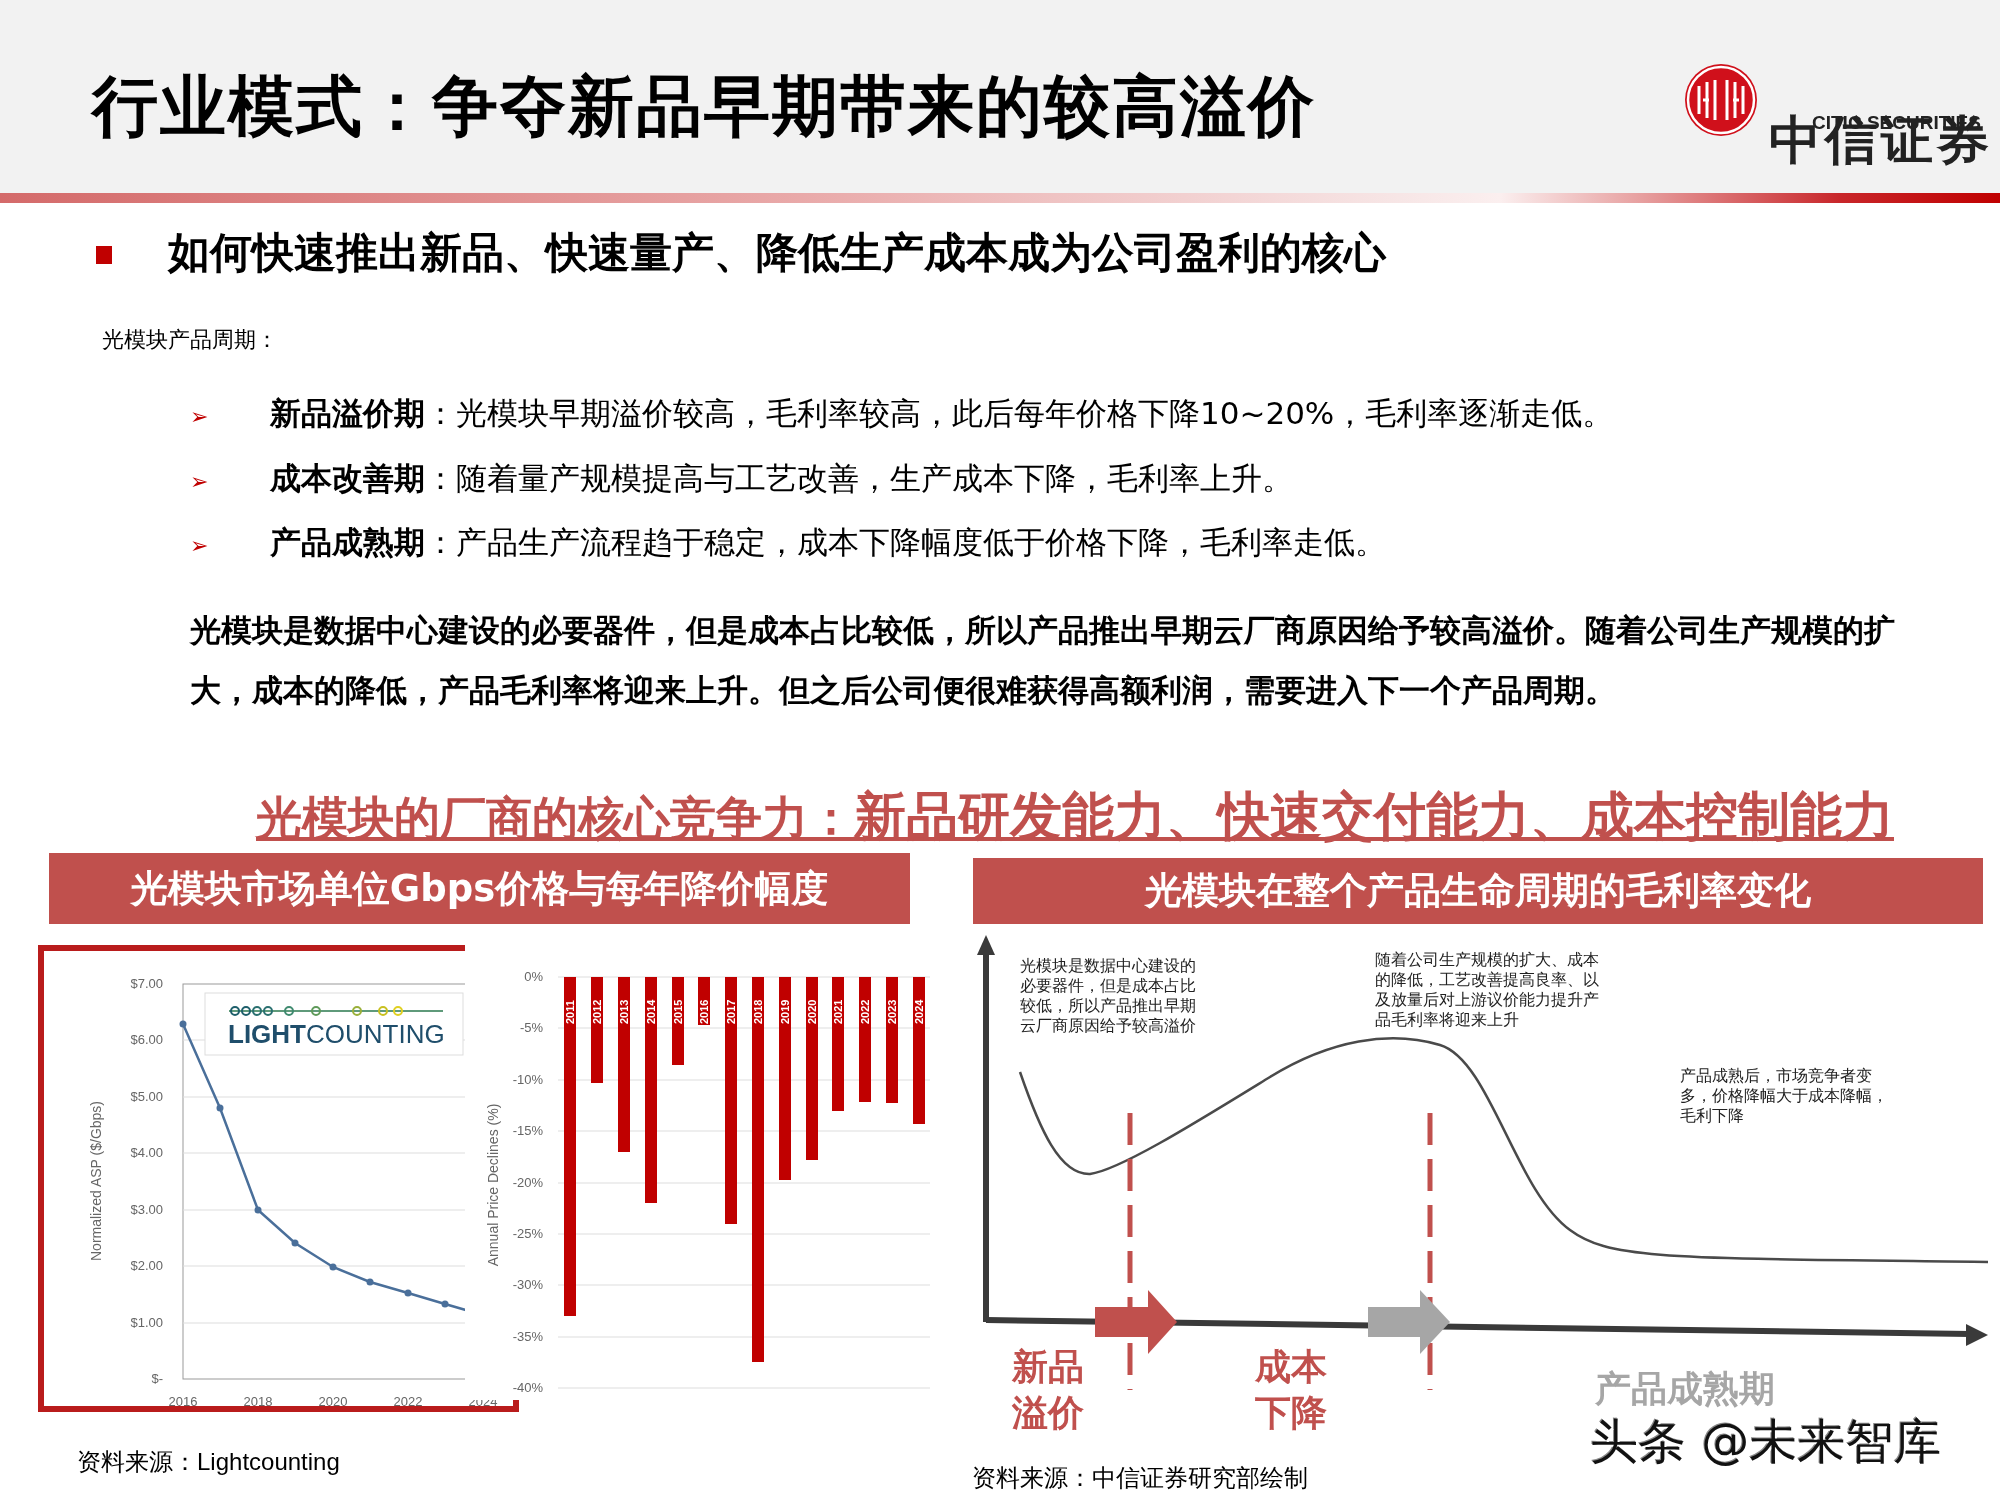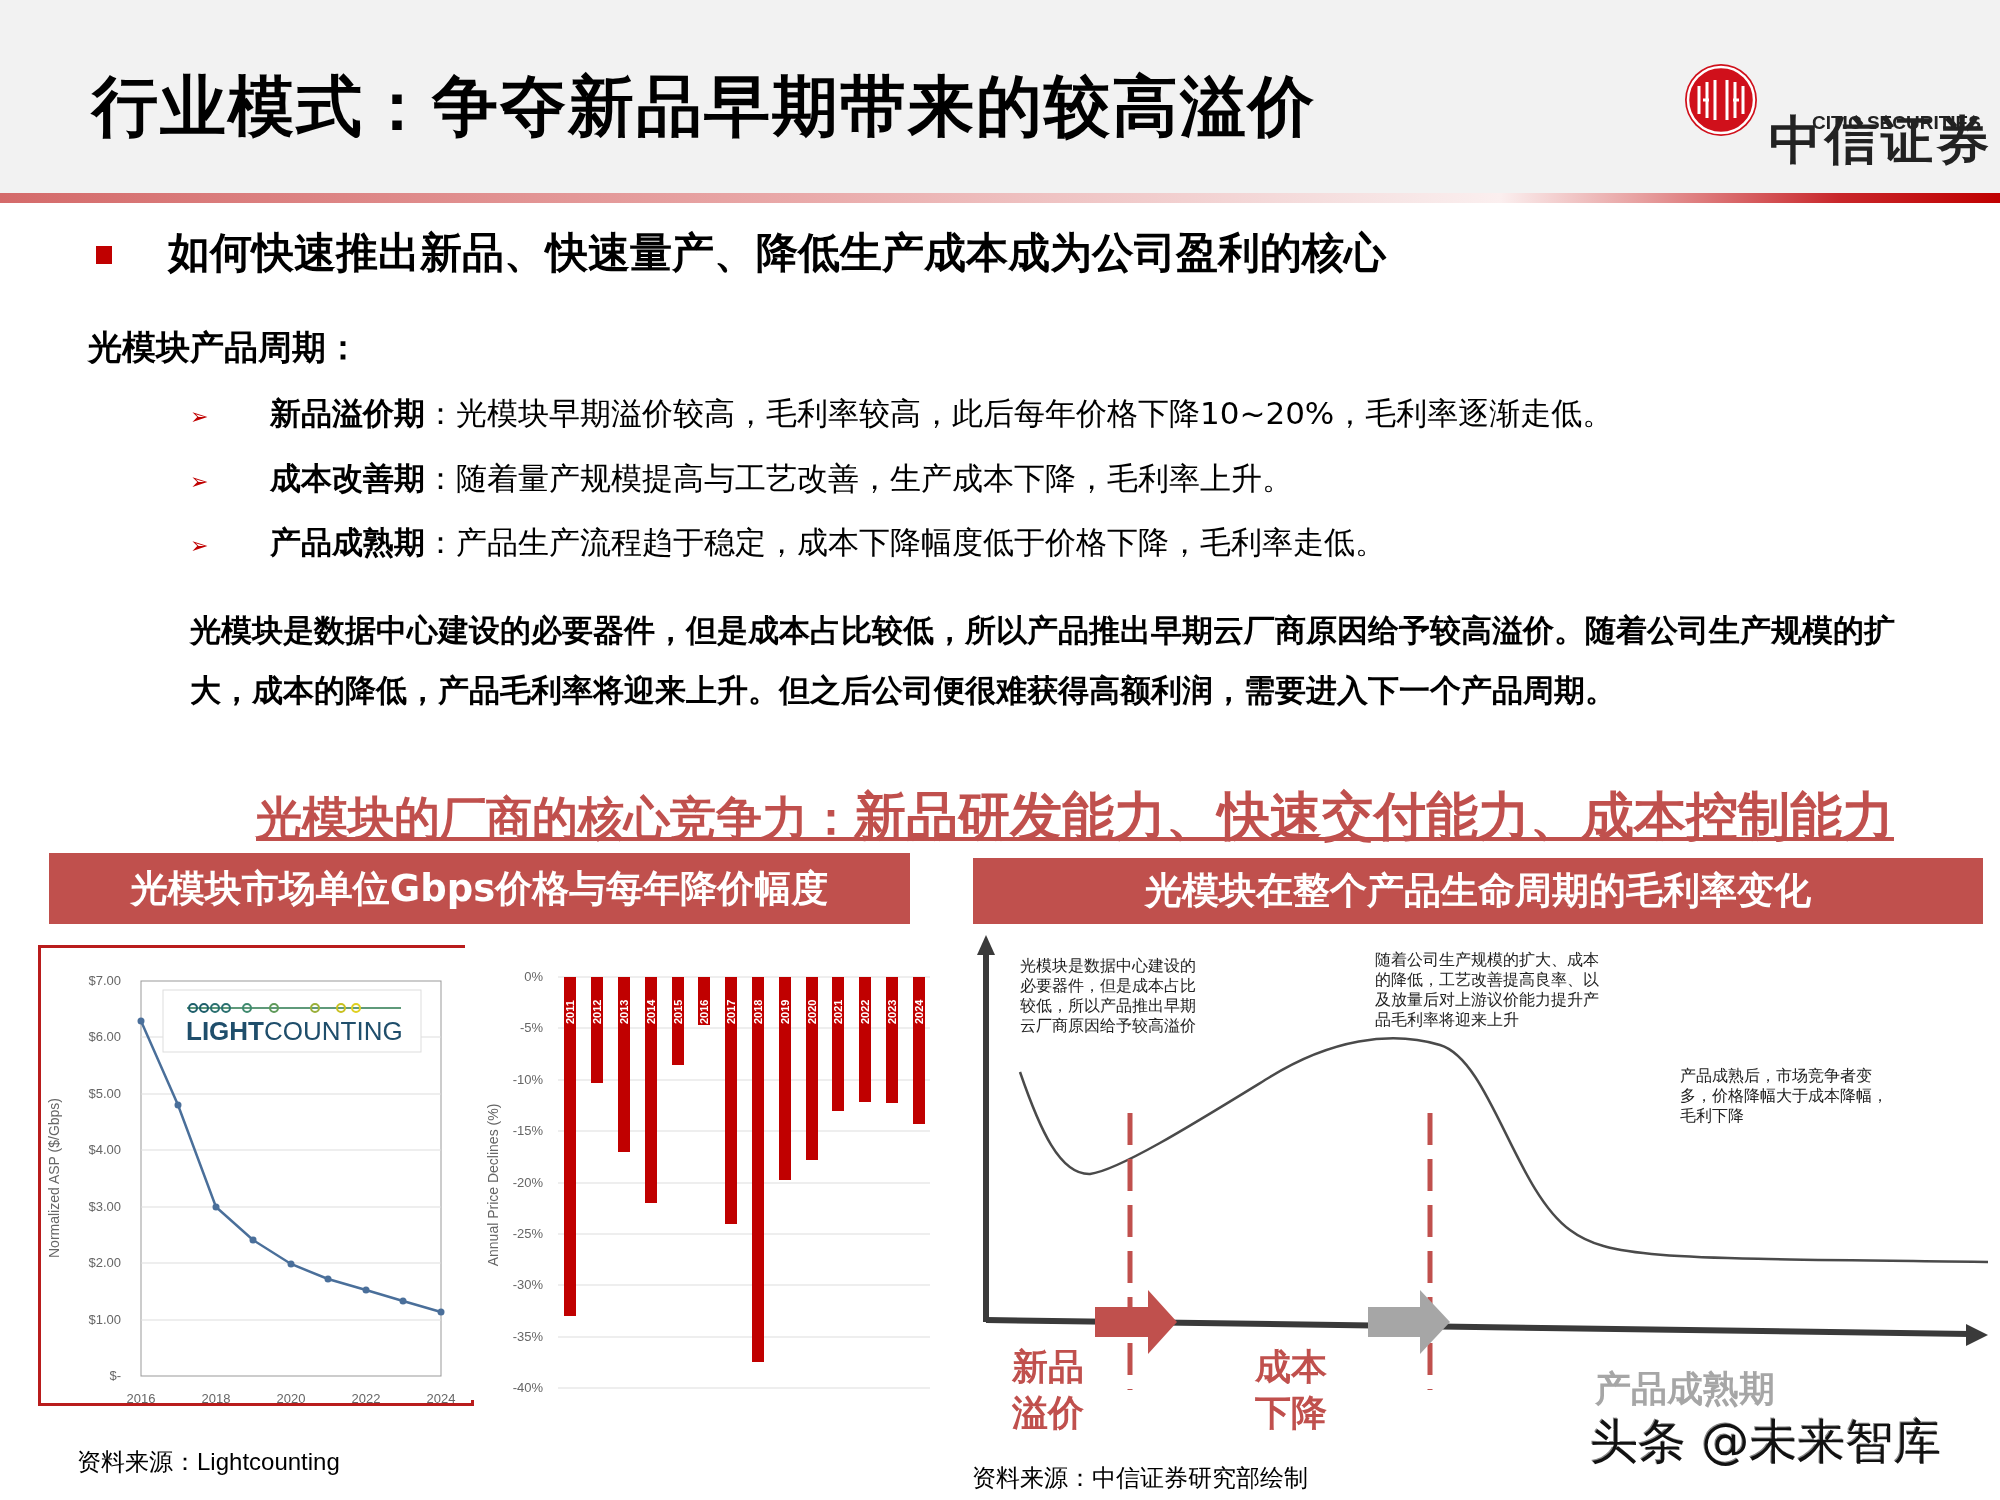--- a/index.html
+++ b/index.html
@@ -11,33 +11,33 @@
   #title{left:92px;top:62px;font-size:66px;font-weight:bold;letter-spacing:2px;color:#000;white-space:nowrap;}
   #header-rule{left:0;top:193px;width:2000px;height:10px;
     background:linear-gradient(90deg,#d46a6a 0%,#e9a9a9 40%,#f7e6e6 70%,#fbefef 75%,#e7a0a0 82%,#c8262a 92%,#c00000 100%);}
   #logo{left:1685px;top:62px;width:310px;height:80px;}
   #logo-mark{left:0;top:2px;width:72px;height:72px;border-radius:50%;background:#d0101b;}
   #logo-cn{left:84px;top:-2px;font-family:"DejaVu Serif",serif;font-size:52px;font-weight:bold;letter-spacing:4px;color:#222;white-space:nowrap;margin-top:46px;}
   #logo-en{left:84px;top:50px;font-family:"Liberation Sans",sans-serif;font-size:19px;font-weight:bold;color:#222;white-space:nowrap;margin-left:43px;}
   
   #bullet-square{left:96px;top:246px;width:16px;height:18px;background:#c00000;}
   #main-heading{left:168px;top:225px;font-size:42px;font-weight:bold;white-space:nowrap;}
-  #cycle-label{left:88px;top:325px;font-size:34px;font-weight:bold;white-space:nowrap;}
+  #cycle-label{left:102px;top:325px;font-size:22px;font-weight:normal;white-space:nowrap;}
   .phase{left:190px;font-size:31px;white-space:nowrap;}
   .phase .arrow{display:inline-block;width:80px;color:#c00000;font-size:22px;}
   .phase b{font-weight:bold;}
   #summary{left:190px;top:600px;width:1740px;font-size:31px;font-weight:bold;line-height:60px;}
   #core-title{left:256px;top:782px;font-size:46px;font-weight:bold;color:#c0504d;text-decoration:underline;white-space:nowrap;}
   #core-title .big{font-size:52px;}
   
   .panel-head{background:#c0504d;color:#fff;font-weight:bold;font-size:37px;text-align:center;}
   #left-head{left:49px;top:853px;width:861px;height:71px;line-height:71px;}
   #right-head{left:973px;top:858px;width:1010px;height:66px;line-height:66px;}
   
-  #asp-chart{left:38px;top:945px;width:430px;height:455px;background:#fff;border:3px solid #b91c1c;}
+  #asp-chart{left:38px;top:945px;width:430px;height:455px;background:#fff;border:6px solid #b91c1c;padding-left:39px;}
   #decl-chart{left:465px;top:945px;width:470px;height:455px;background:#fff;}
   #cycle-diagram{left:970px;top:930px;width:1020px;height:460px;}
   .src{font-family:"Liberation Sans",sans-serif;font-size:24px;white-space:nowrap;}
   #src-left{left:77px;top:1446px;}
   #src-right{left:972px;top:1462px;text-align:center;}
   #watermark{left:1590px;top:1410px;font-size:48px;color:#111;white-space:nowrap;
     text-shadow:2px 2px 0 #fff,-1px -1px 0 #888;}
 </style>
 </head>
 <body>

